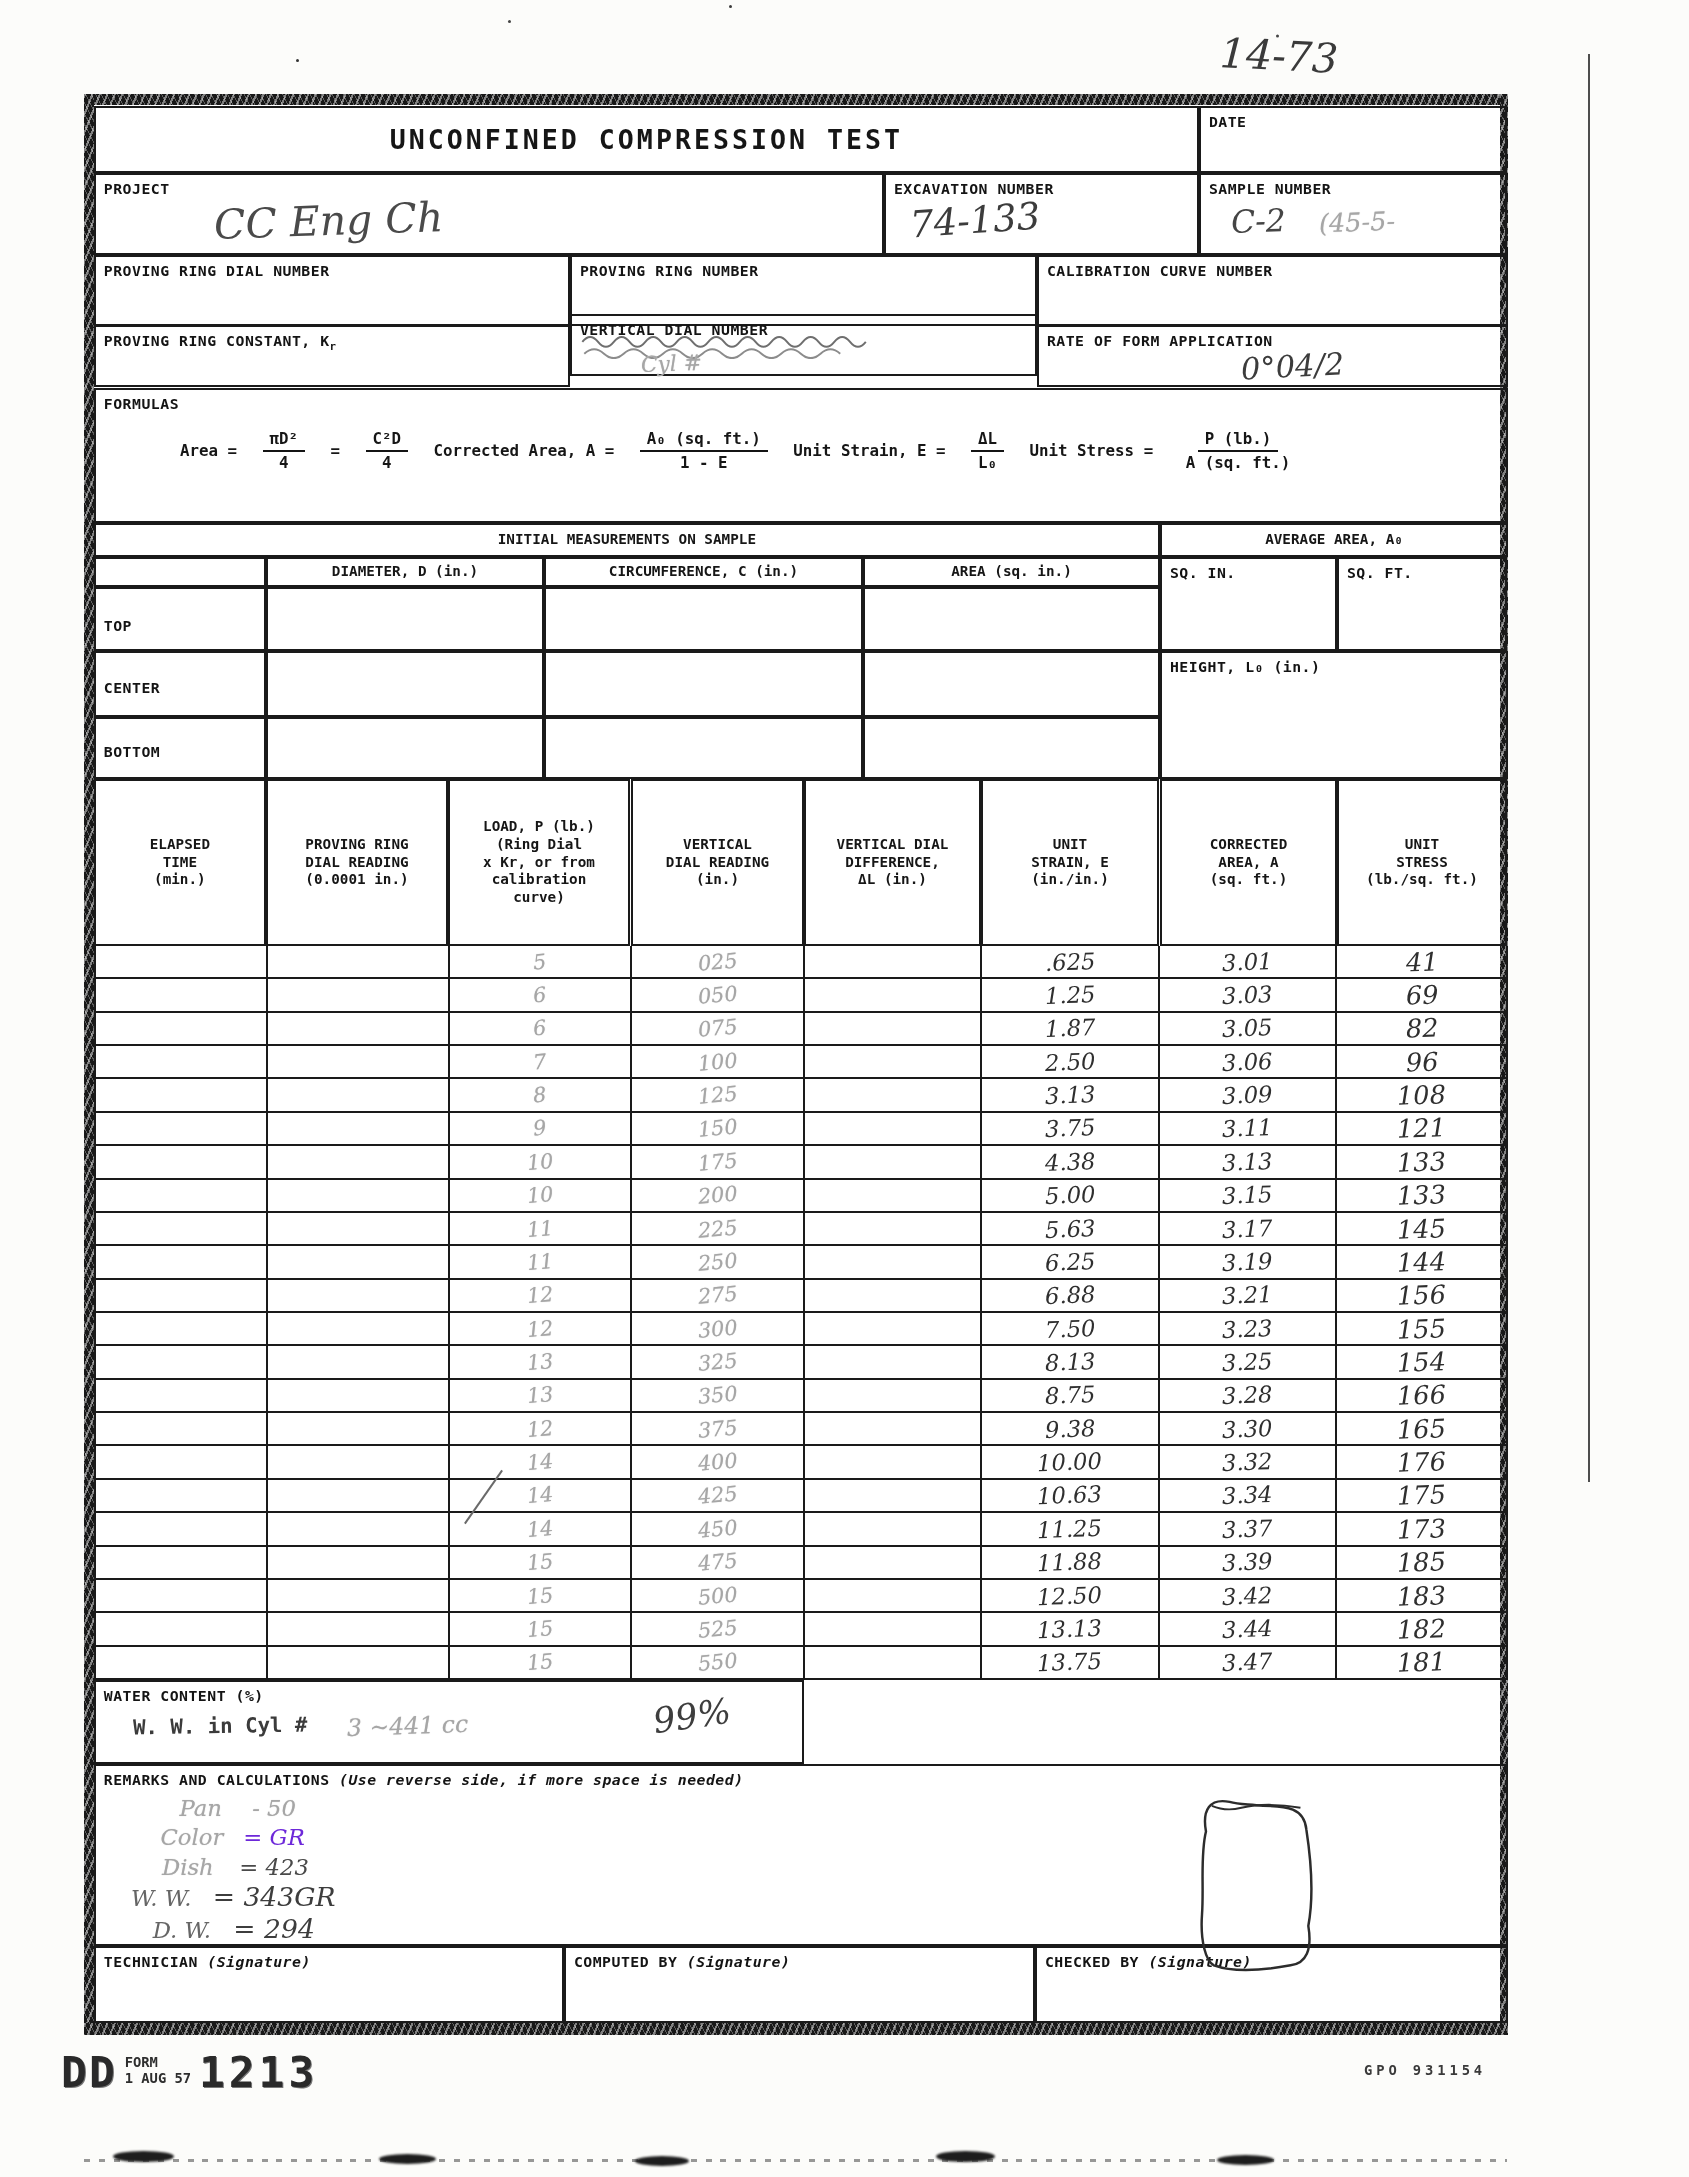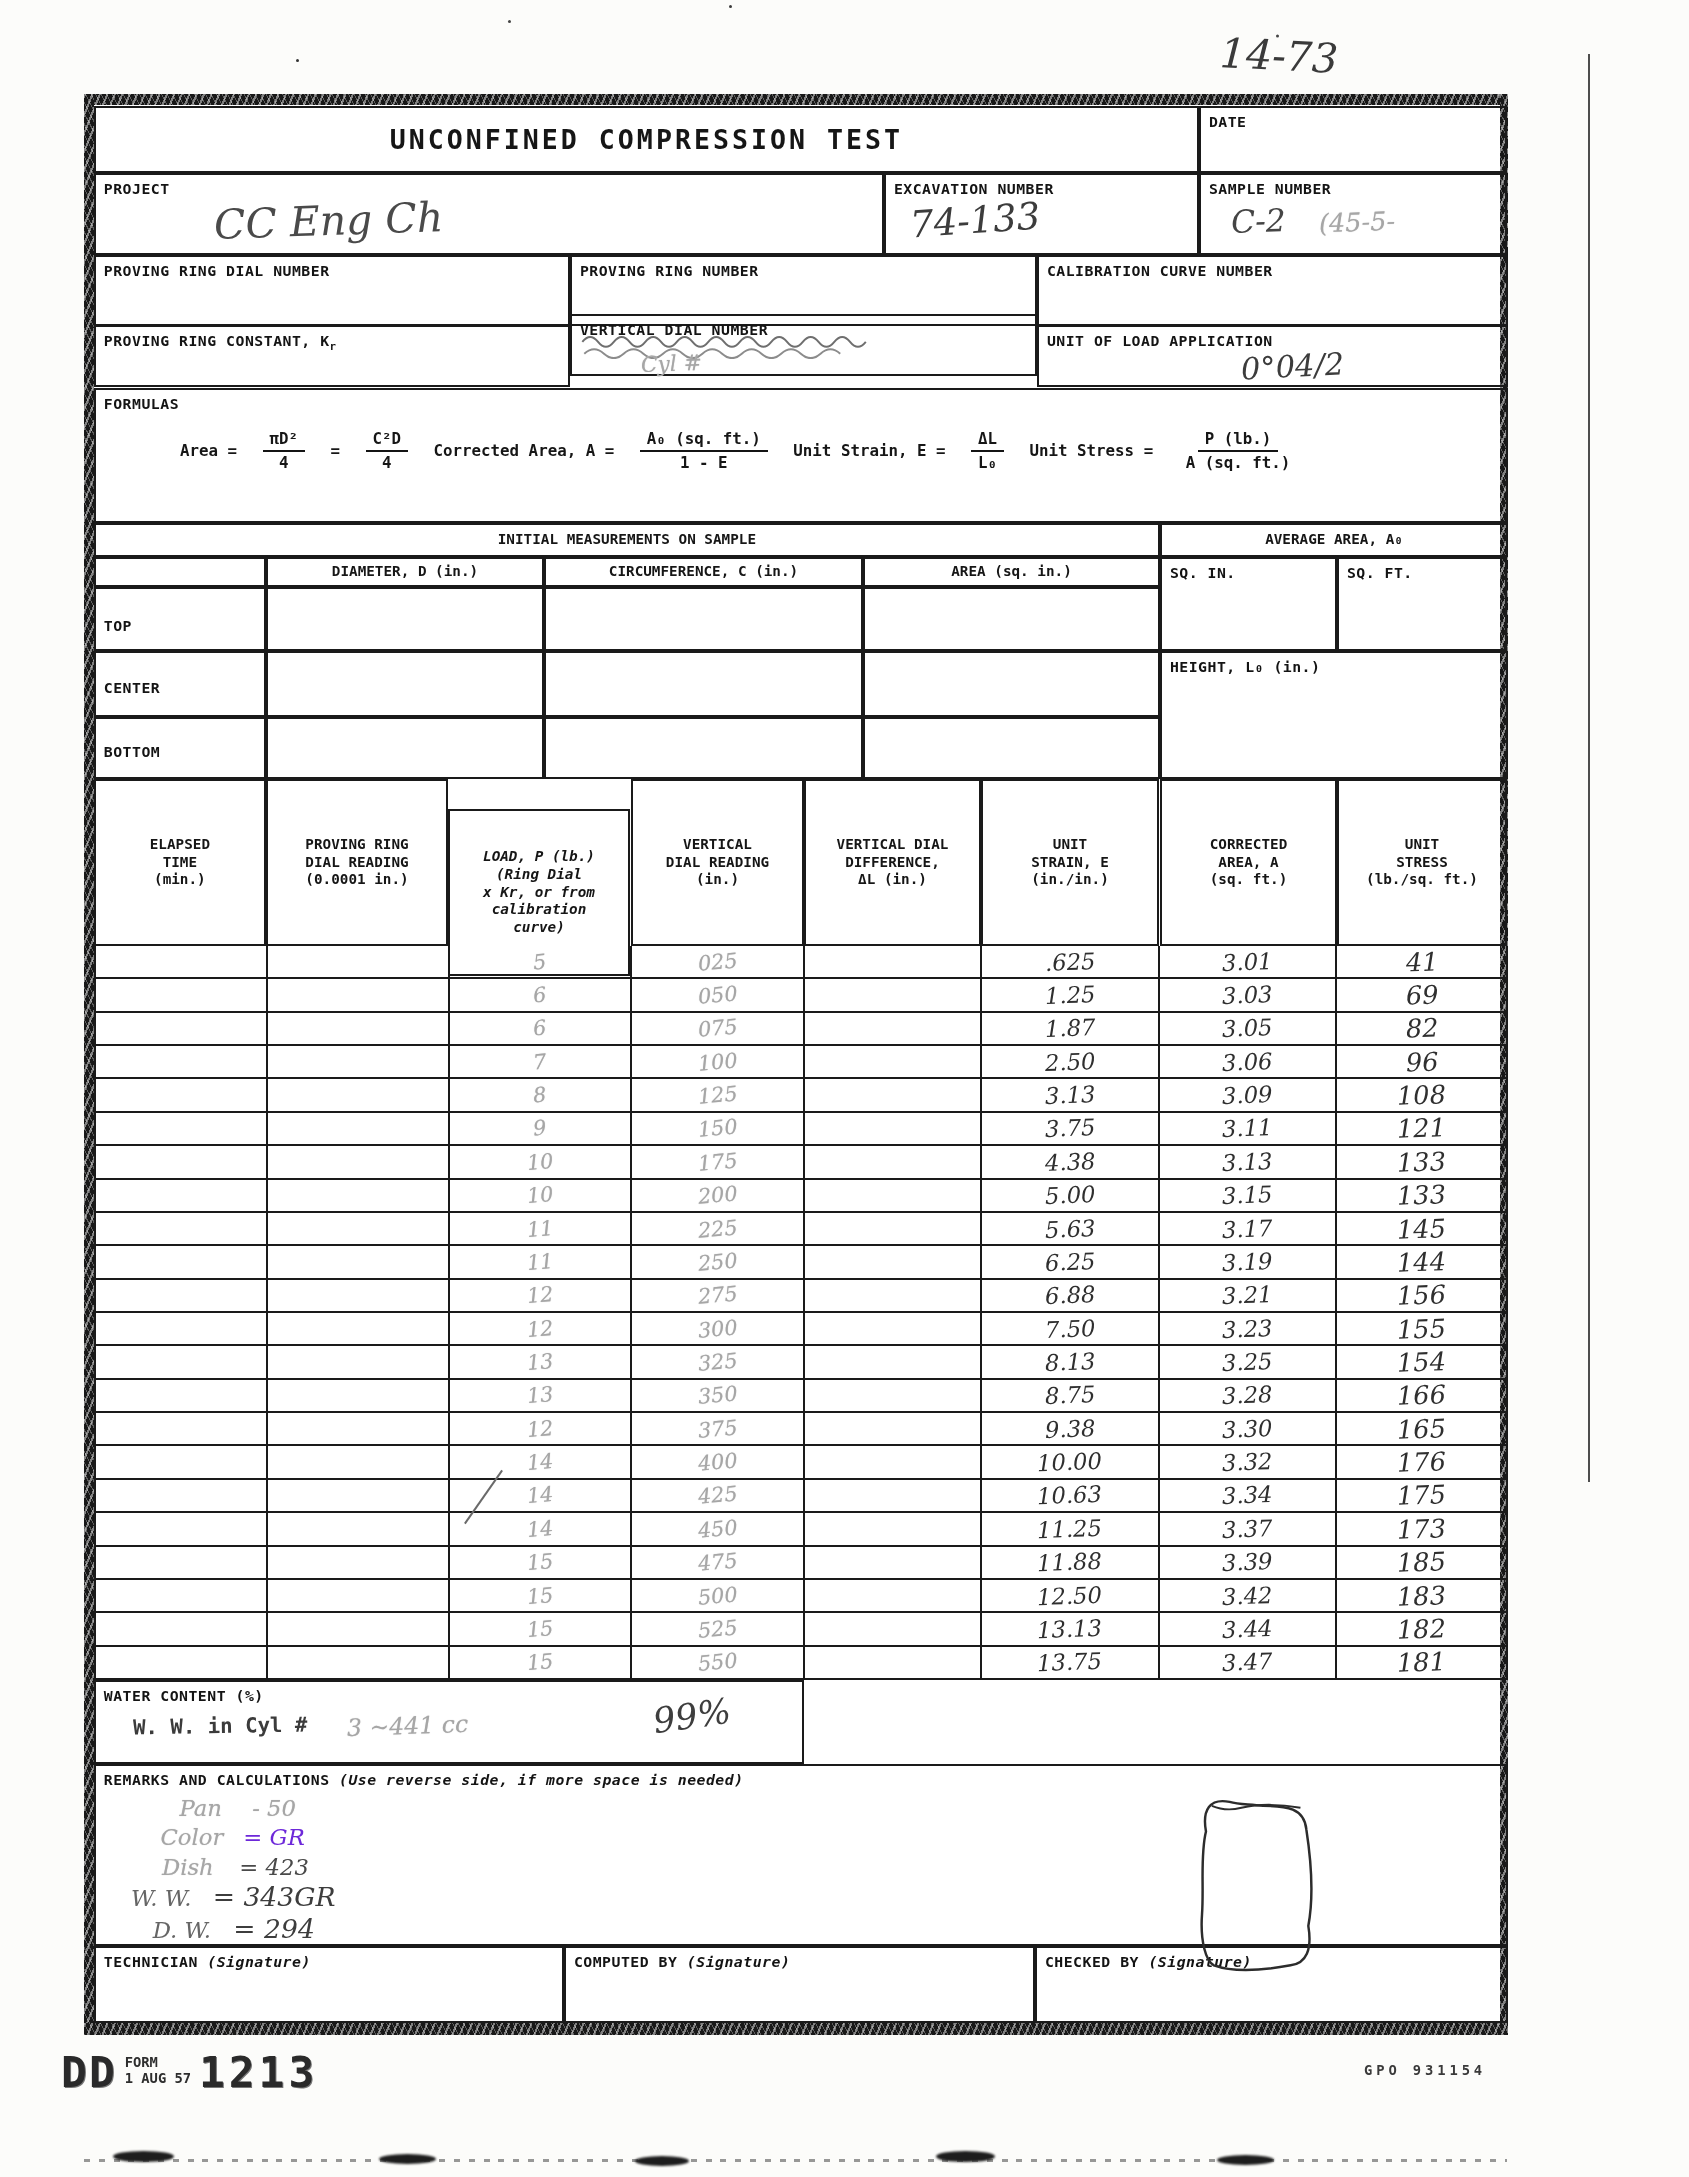--- a/index.html
+++ b/index.html
@@ -103,21 +103,21 @@
   </div>
   <div class="cell" style="left:486px;top:220px;width:467px;height:62px;">
     <span class="lbl">VERTICAL DIAL NUMBER</span>
     <svg class="squiggle" style="left:7.9px;top:17.7px;" width="296" height="25.6" viewBox="0 0 300 26">
       <path d="M2,8 q8,-10 16,0 t16,0 t16,0 t16,0 t16,0 t16,0 t16,0 t16,0 t16,0 t16,0 t16,0 t16,0 t16,0 t16,0 t16,0 t16,0 t16,0 t16,0" fill="none" stroke="#6f6f6f" stroke-width="2"></path>
       <path d="M4,20 q10,-9 20,0 t20,0 t20,0 t20,0 t20,0 t20,0 t20,0 t20,0 t20,0 t20,0 t20,0 t20,0 t20,0" fill="none" stroke="#8c8c8c" stroke-width="2"></path>
     </svg>
     <span class="hw faint" style="position:absolute;left:69px;top:35px;font-size:21.7px;">Cyl #</span>
   </div>
   <div class="cell" style="left:953px;top:231px;width:471px;height:62px;">
-    <span class="lbl">UNIT OF LOAD APPLICATION</span>
+    <span class="lbl">RATE OF FORM APPLICATION</span>
     <span class="hw" style="position:absolute;left:202px;top:21.7px;font-size:30.5px;color:#3c3c3c;transform:rotate(-3deg);">0°04/2</span>
   </div>
 
   <div class="cell" style="left:9.9px;top:294px;width:1414px;height:135px;">
     <span class="lbl">FORMULAS</span>
     <div class="formula-row">
       <span>Area =</span>
       <span class="frac">
           <span class="num">πD²</span>
           <span class="den">4</span>
@@ -191,21 +191,21 @@
   <div class="cell" style="left:182px;top:623px;width:278px;height:62px;"></div>
   <div class="cell" style="left:460px;top:623px;width:319px;height:62px;"></div>
   <div class="cell" style="left:779px;top:623px;width:297px;height:62px;"></div>
 
   <div class="cell thead-cell" style="left:9.9px;top:685px;width:172px;height:167px;"><span>ELAPSED
 TIME
 (min.)</span></div>
   <div class="cell thead-cell" style="left:182px;top:685px;width:182px;height:167px;"><span>PROVING RING
 DIAL READING
 (0.0001 in.)</span></div>
-  <div class="cell thead-cell" style="left:364px;top:715px;width:182px;height:167px;font-style:italic;"><span>LOAD, P (lb.)
+  <div class="cell thead-cell" style="left:364px;top:685px;width:182px;height:167px;"><span>LOAD, P (lb.)
 (Ring Dial
 x Kr, or from
 calibration
 curve)</span></div>
   <div class="cell thead-cell" style="left:547px;top:685px;width:173px;height:167px;"><span>VERTICAL
 DIAL READING
 (in.)</span></div>
   <div class="cell thead-cell" style="left:720px;top:685px;width:177px;height:167px;"><span>VERTICAL DIAL
 DIFFERENCE,
 ΔL (in.)</span></div>

